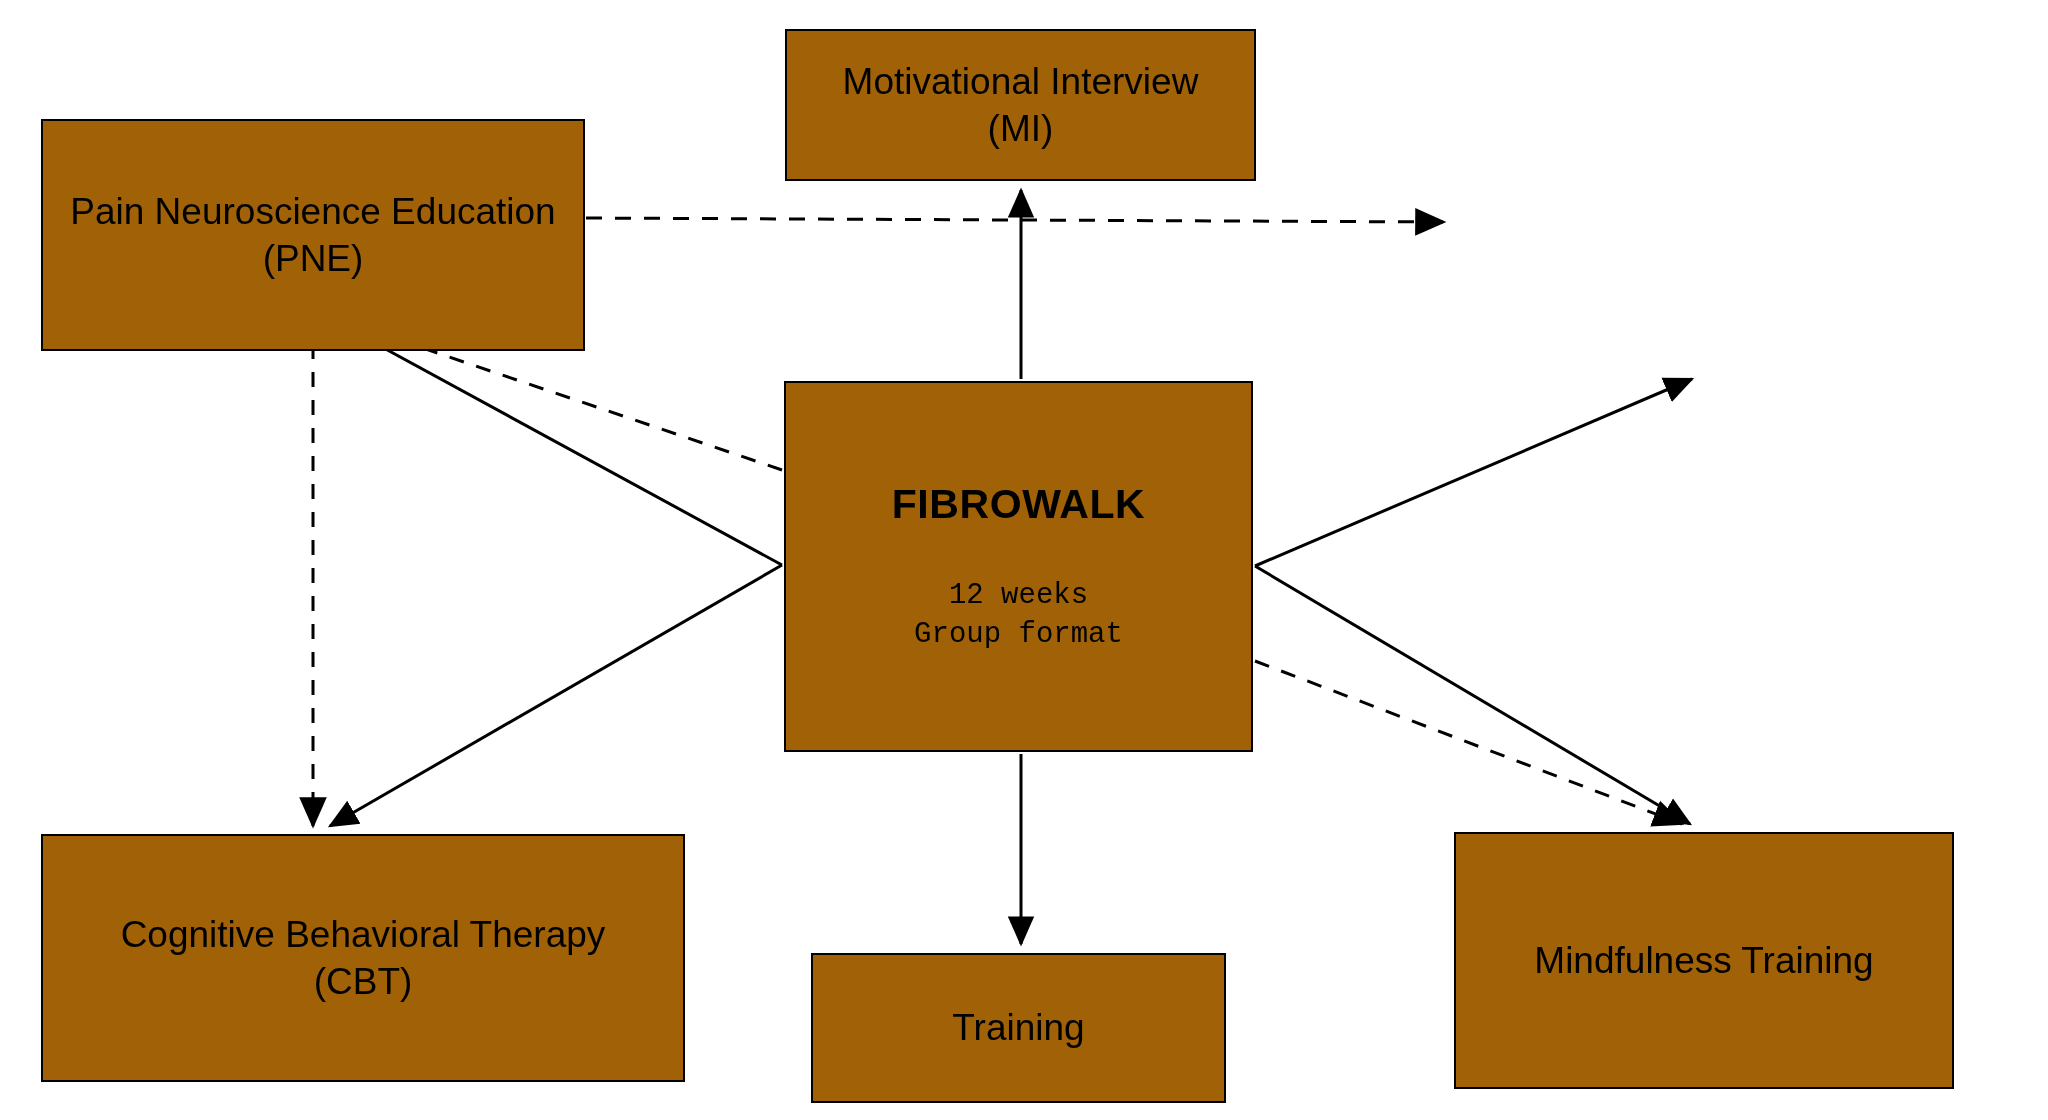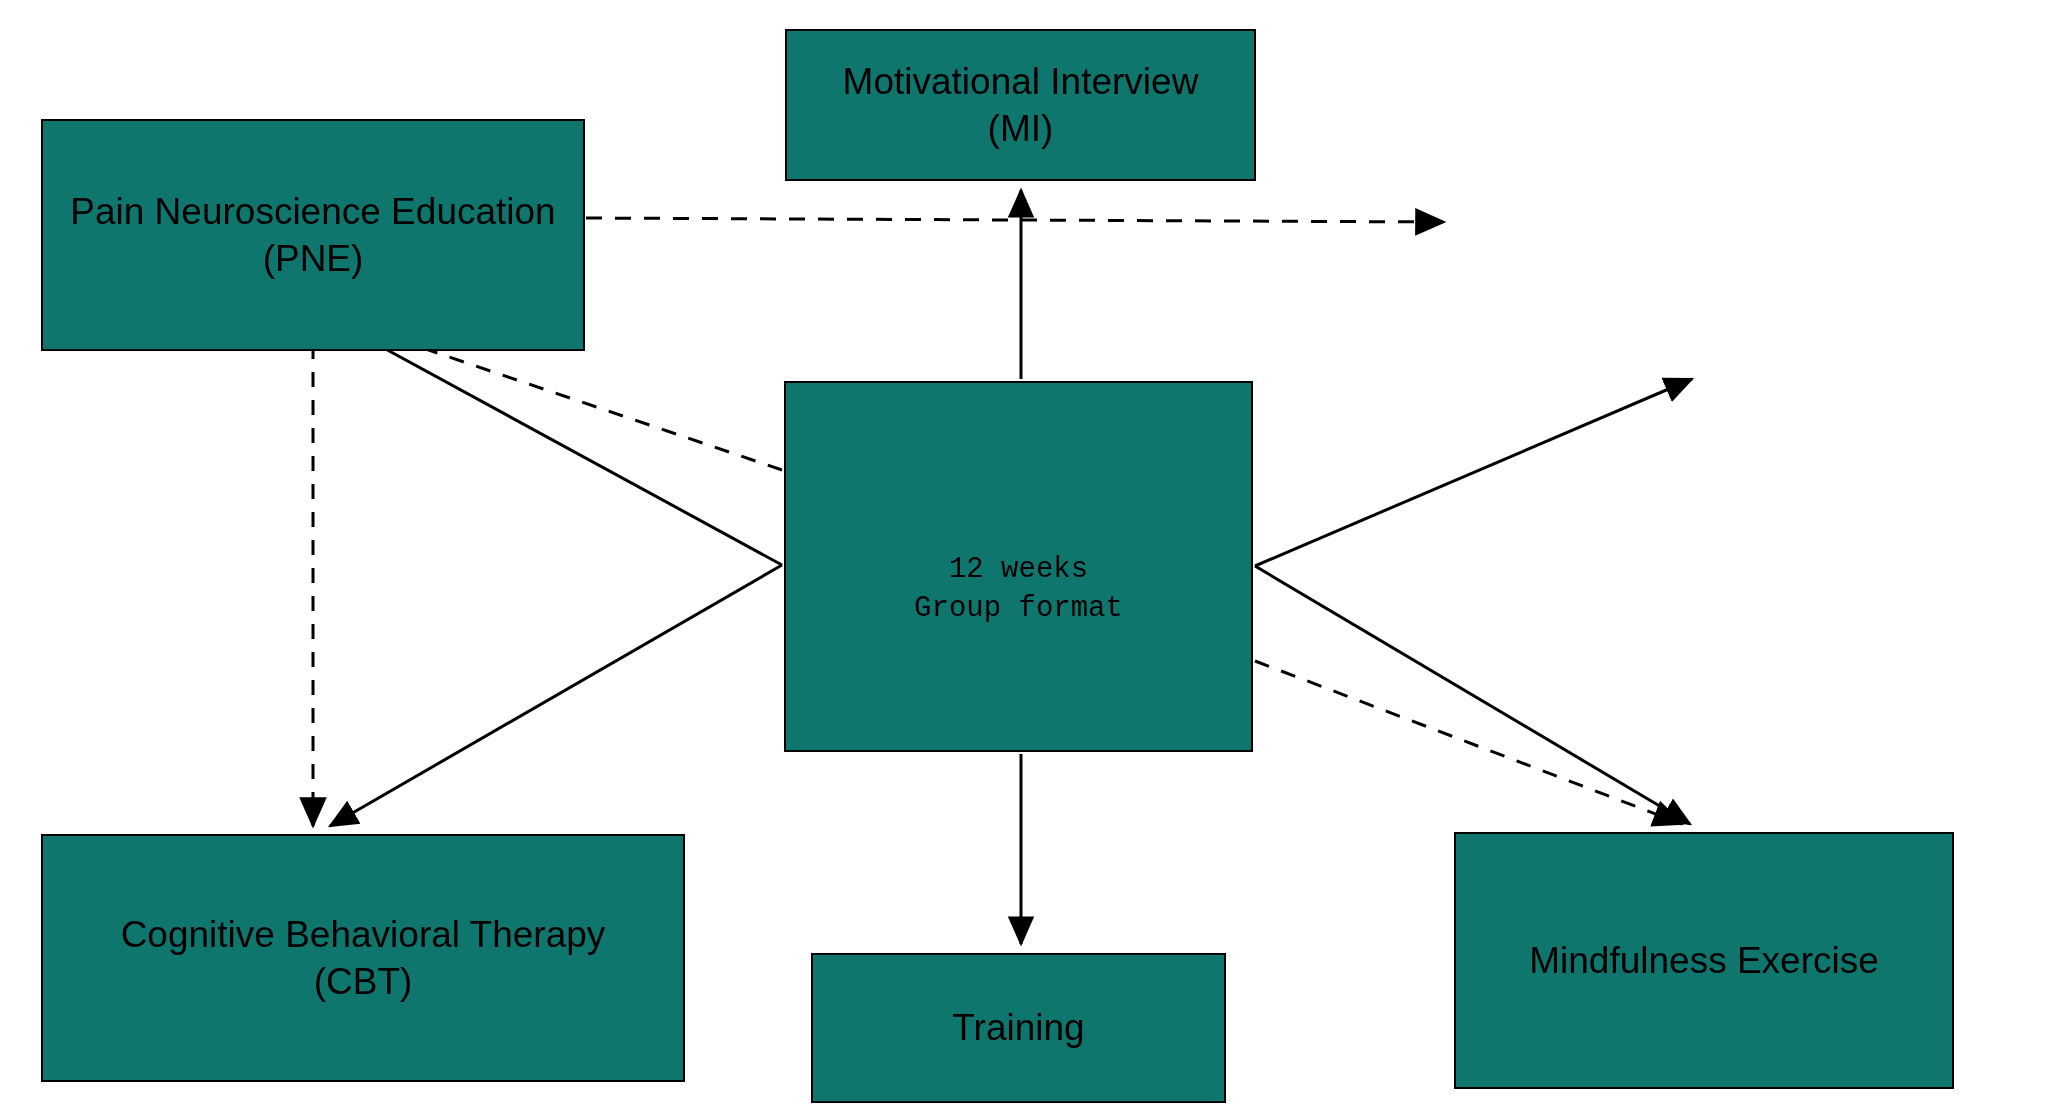--- a/index.html
+++ b/index.html
@@ -1,20 +1,20 @@
 <!DOCTYPE html>
 <html><head>
 <meta charset="utf-8">
 <title>FIBROWALK diagram</title>
 <style>
   html,body{margin:0;padding:0;background:#ffffff;}
   body{font-family:"Liberation Sans","DejaVu Sans",sans-serif;color:#000;}
   #stage{position:relative;width:2048px;height:1120px;background:#fff;overflow:hidden;}
   #edges{position:absolute;left:0;top:0;width:2048px;height:1120px;}
-  .node{position:absolute;box-sizing:border-box;border:2px solid #000;background:#0f766e;
+  .node{position:absolute;box-sizing:border-box;border:2px solid #000;background:#a16207;
         display:flex;flex-direction:column;align-items:center;justify-content:center;
         text-align:center;line-height:1.28;}
   .node .label{font-size:37px;font-weight:400;color:#000;white-space:pre-line;}
   #node-fibrowalk .title{font-size:41px;font-weight:700;letter-spacing:0.6px;}
   #node-fibrowalk .sub{font-size:29px;font-weight:400;margin-top:46px;line-height:1.34;white-space:pre-line;font-family:Liberation Mono, monospace;}
   .node-pne{left:41px;top:119px;width:544px;height:232px;}
   .node-mi{left:785px;top:29px;width:471px;height:152px;}
   .node-tpe{left:1451px;top:125px;width:555px;height:246px;}
   .node-fw{left:784px;top:381px;width:469px;height:371px;}
   .node-cbt{left:41px;top:834px;width:644px;height:248px;}
@@ -62,30 +62,31 @@
 (PNE)</span>
   </div>
 
   <div class="node node-mi" id="node-mi">
     <span class="label">Motivational Interview
 (MI)</span>
   </div>
 
 
   <div class="node node-fw" id="node-fibrowalk">
+    <span class="title">FIBROWALK</span>
     <span class="sub">12 weeks
 Group format</span>
   </div>
 
   <div class="node node-cbt" id="node-cbt">
     <span class="label">Cognitive Behavioral Therapy
 (CBT)</span>
   </div>
 
   <div class="node node-hw" id="node-hw">
     <span class="label">Training</span>
   </div>
 
   <div class="node node-mt" id="node-mt">
-    <span class="label">Mindfulness Exercise</span>
+    <span class="label">Mindfulness Training</span>
   </div>
 
 </div>
 
 </body></html>

